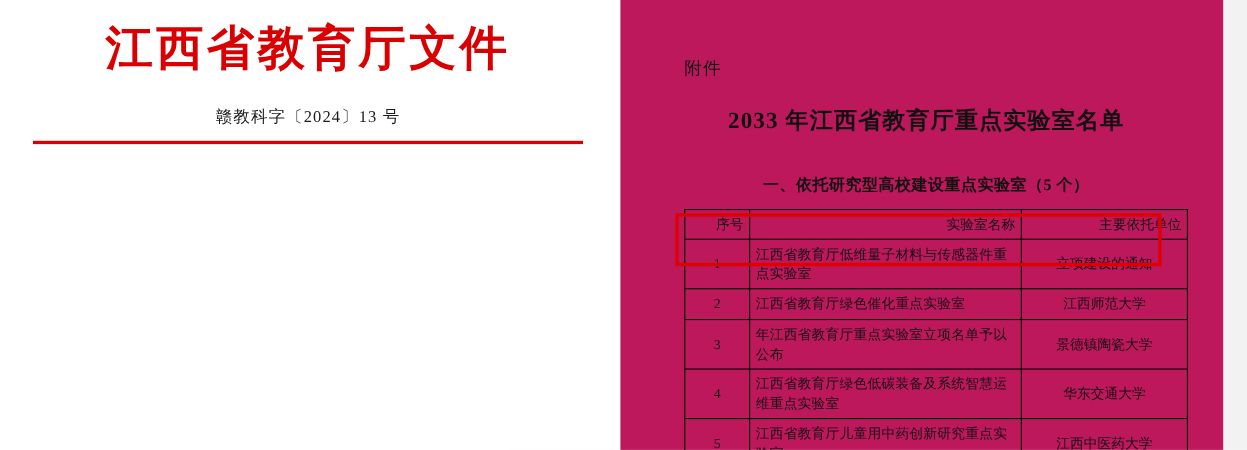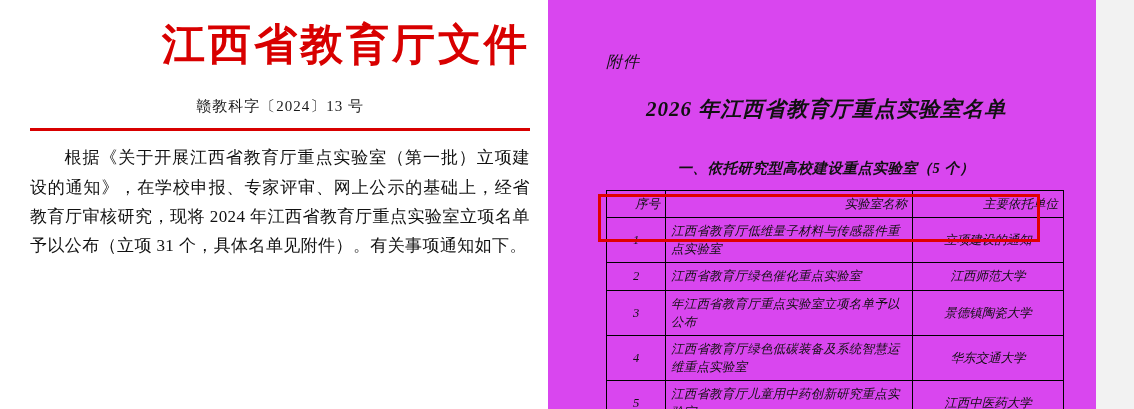--- a/index.html
+++ b/index.html
@@ -31,21 +31,21 @@
   }
   .doc-left-inner {
     position: absolute;
     left: 30px;
     top: 0;
     width: 500px;
     height: 409px;
   }
   .red-title {
     margin-top: 20px;
-    text-align: right;
+    text-align: center;
     color: #d80000;
     font-family: "Liberation Serif", "DejaVu Serif", serif;
     font-weight: bold;
     font-size: 43px;
     letter-spacing: 3px;
     line-height: 1.15;
     white-space: nowrap;
   }
   .doc-number {
     margin-top: 28px;
@@ -100,27 +100,26 @@
     position: absolute;
     left: 0px;
     top: 0;
     width: 2px;
     height: 409px;
     background: #c8c8c8;
   }
   
   .doc-right {
     position: absolute;
-    left: 548px;
+    left: 564px;
     top: 0;
     width: 548px;
     height: 409px;
-    background: #d946ef;
+    background: #be185d;
     overflow: hidden;
-    font-style: italic;
   }
   .doc-right-inner {
     position: absolute;
     left: 58px;
     top: 0;
     width: 440px;
   }
   .attachment-label {
     margin-top: 52px;
     font-size: 16px;
@@ -178,32 +177,31 @@
 </head>
 <body>
 
 <div class="page-wrap">
 
   <div class="doc-left">
     <div class="doc-left-inner">
       <div class="red-title">江西省教育厅文件</div>
       <div class="doc-number">赣教科字〔2024〕13 号</div>
       <div class="red-rule"></div>
-      <div class="doc-body"><span class="indent"></span><span>根据《关于开展江西省教育厅重点实验室（第一批）立项建设的通知》，在学校申报、专家评审、网上公示的基础上，经省教育厅审核研究，现将 2024 年江西省教育厅重点实验室立项名单予以公布（立项 31 个，具体名单见附件）。有关事项通知如下。</span></div>
     </div>
   </div>
 
   <div class="gutter">
     <div class="gutter-line"></div>
   </div>
 
   <div class="doc-right">
     <div class="doc-right-inner">
       <div class="attachment-label">附件</div>
-      <div class="list-title">2026 年江西省教育厅重点实验室名单</div>
+      <div class="list-title">2033 年江西省教育厅重点实验室名单</div>
       <div class="section-title">一、依托研究型高校建设重点实验室（5 个）</div>
 
       <table class="lab-table">
         <thead>
           <tr>
             <th class="col-idx">序号</th>
             <th class="col-name">实验室名称</th>
             <th class="col-unit">主要依托单位</th>
           </tr>
         </thead>

